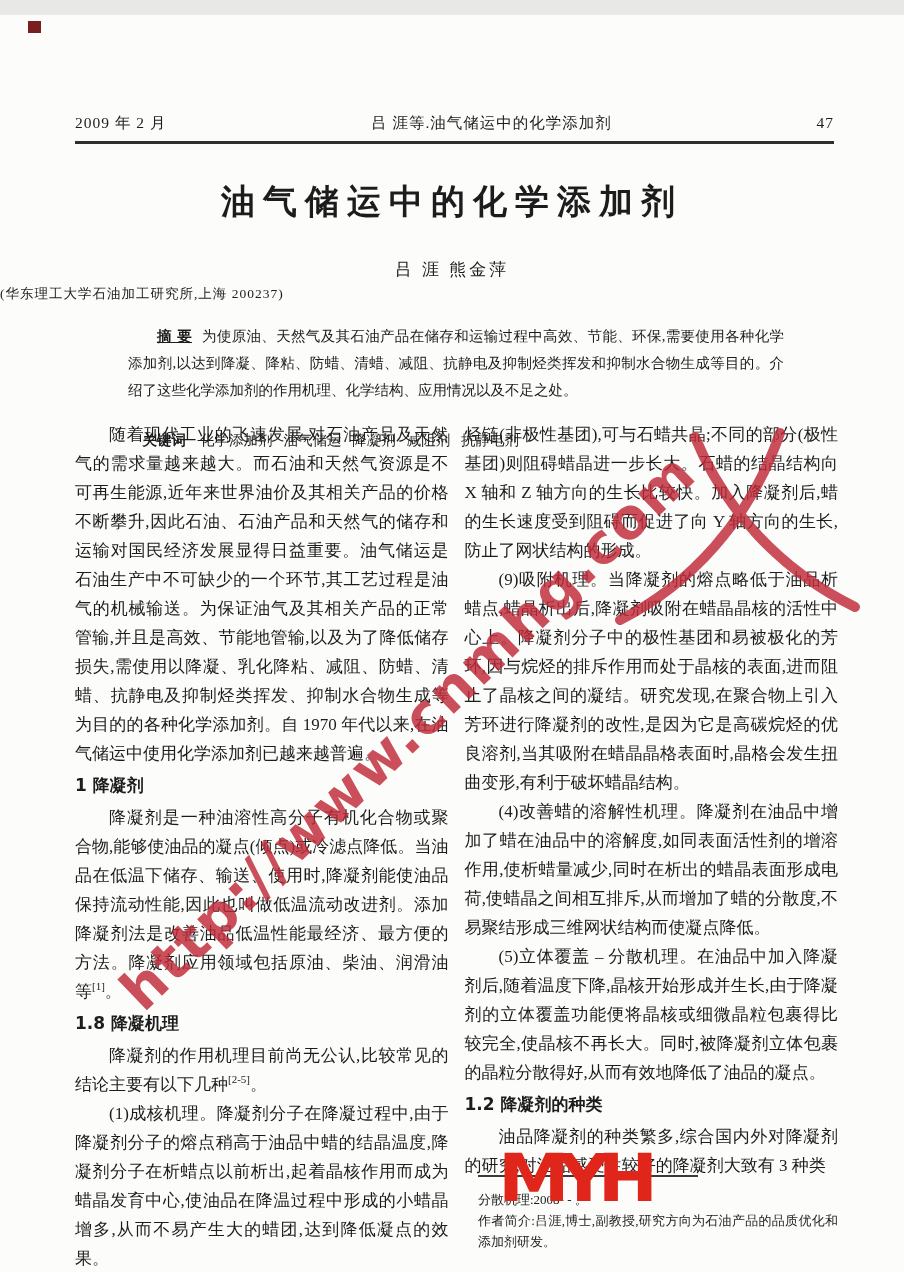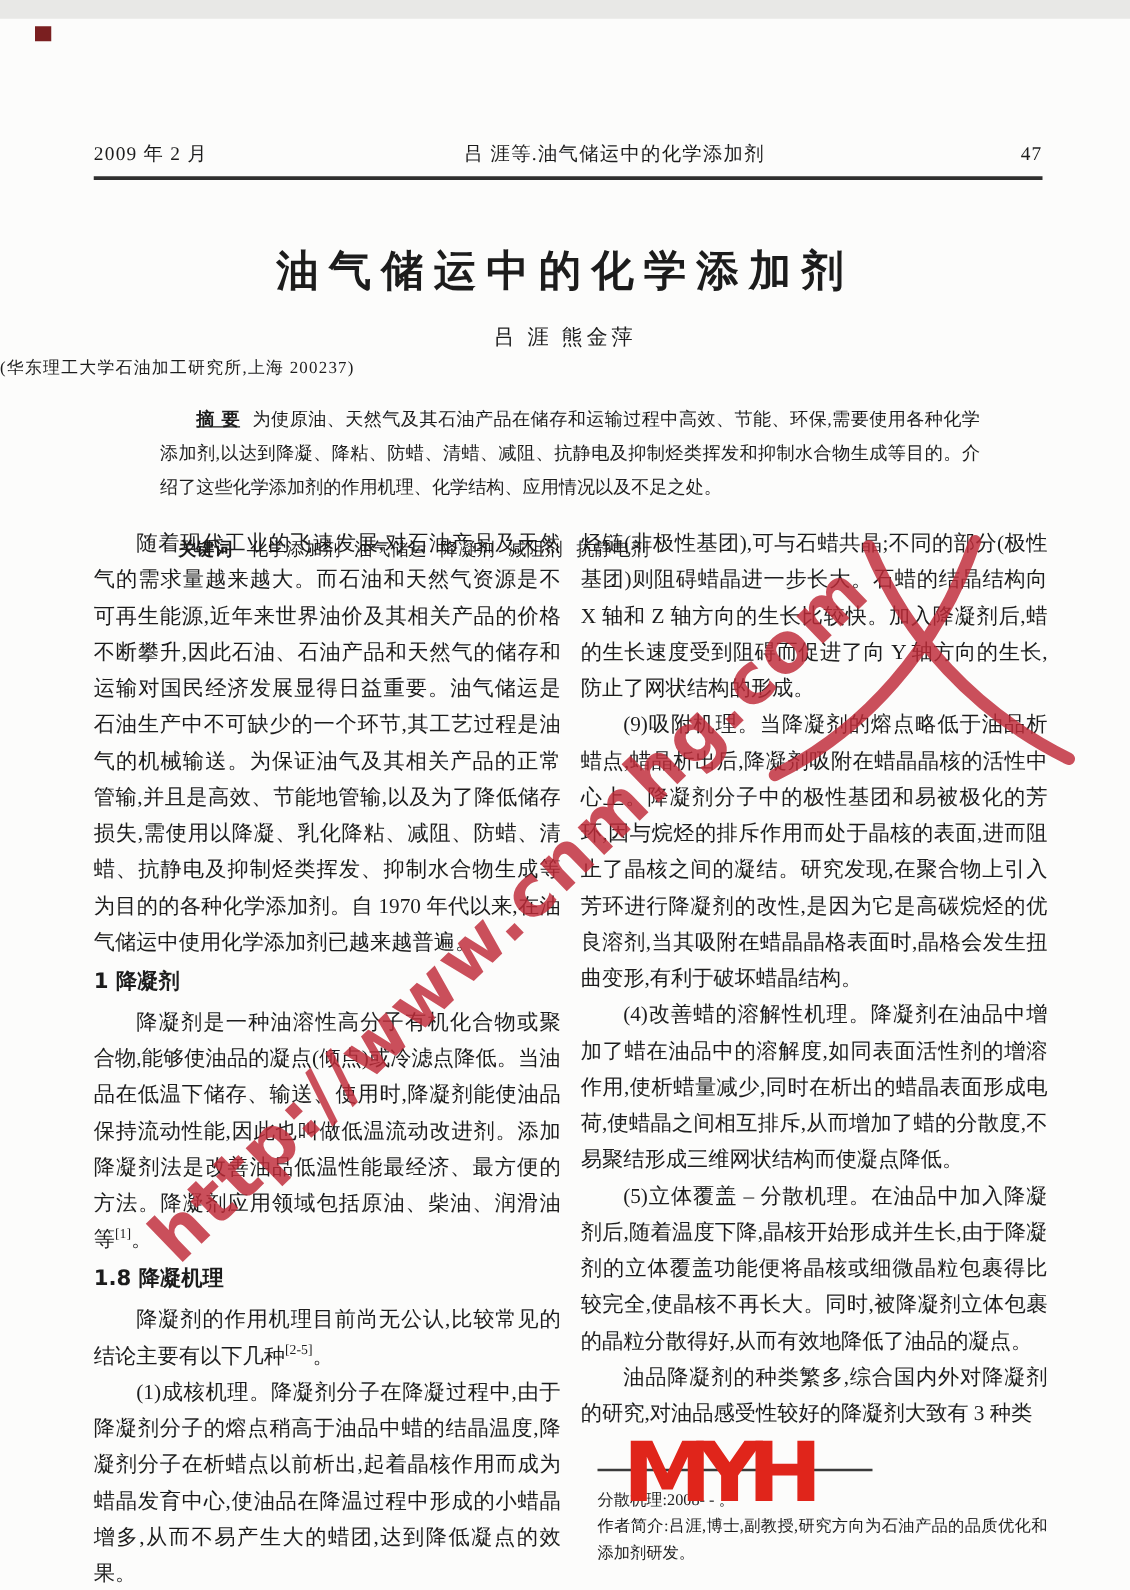--- a/index.html
+++ b/index.html
@@ -13,21 +13,21 @@
   
   .run-head{
     position:absolute;left:75px;right:70px;top:98px;
     display:flex;justify-content:space-between;align-items:baseline;
     font-size:15.5px;letter-spacing:1px;
   }
   .run-head .center{flex:1;text-align:center;}
   .head-rule{position:absolute;left:75px;right:70px;top:126px;height:3px;background:#2f2f2f;}
   
   .art-title{
-    position:absolute;left:0;right:0;top:179px;text-align:center;
+    position:absolute;left:0;right:0;top:164px;text-align:center;
     font-family:"DejaVu Sans","Liberation Sans",sans-serif;
     font-size:34px;font-weight:bold;letter-spacing:8px;
   }
   .authors{position:absolute;left:0;right:0;top:243px;text-align:center;font-size:17px;letter-spacing:3px;}
   .affil{position:absolute;left:0;right:0;top:270px;text-align:left;font-size:13.5px;letter-spacing:1px;}
   
   .abs{
     position:absolute;left:128px;right:120px;top:308px;
     font-size:14.5px;line-height:27px;text-align:justify;
   }
@@ -120,20 +120,21 @@
       <h3>1.8   降凝机理</h3>
       <p><span>降凝剂的作用机理目前尚无公认,比较常见的结论主要有以下几种</span><sup>[2-5]</sup><span>。</span></p>
       <p>(1)成核机理。降凝剂分子在降凝过程中,由于降凝剂分子的熔点稍高于油品中蜡的结晶温度,降凝剂分子在析蜡点以前析出,起着晶核作用而成为蜡晶发育中心,使油品在降温过程中形成的小蜡晶增多,从而不易产生大的蜡团,达到降低凝点的效果。</p>
 
     </div>
     <div class="col">
       <p class="noindent">烃链(非极性基团),可与石蜡共晶;不同的部分(极性基团)则阻碍蜡晶进一步长大。石蜡的结晶结构向 X 轴和 Z 轴方向的生长比较快。加入降凝剂后,蜡的生长速度受到阻碍而促进了向 Y 轴方向的生长,防止了网状结构的形成。</p>
       <p>(9)吸附机理。当降凝剂的熔点略低于油品析蜡点,蜡晶析出后,降凝剂吸附在蜡晶晶核的活性中心上。降凝剂分子中的极性基团和易被极化的芳环,因与烷烃的排斥作用而处于晶核的表面,进而阻止了晶核之间的凝结。研究发现,在聚合物上引入芳环进行降凝剂的改性,是因为它是高碳烷烃的优良溶剂,当其吸附在蜡晶晶格表面时,晶格会发生扭曲变形,有利于破坏蜡晶结构。</p>
       <p>(4)改善蜡的溶解性机理。降凝剂在油品中增加了蜡在油品中的溶解度,如同表面活性剂的增溶作用,使析蜡量减少,同时在析出的蜡晶表面形成电荷,使蜡晶之间相互排斥,从而增加了蜡的分散度,不易聚结形成三维网状结构而使凝点降低。</p>
       <p>(5)立体覆盖 – 分散机理。在油品中加入降凝剂后,随着温度下降,晶核开始形成并生长,由于降凝剂的立体覆盖功能便将晶核或细微晶粒包裹得比较完全,使晶核不再长大。同时,被降凝剂立体包裹的晶粒分散得好,从而有效地降低了油品的凝点。</p>
+      <h3>1.2   降凝剂的种类</h3>
       <p>油品降凝剂的种类繁多,综合国内外对降凝剂的研究,对油品感受性较好的降凝剂大致有 3 种类</p>
     </div>
   </div>
 
   <div class="footnote">
     <div class="fn-rule"></div>
     <p>分散机理:2008-  -  。</p>
     <p>作者简介:吕涯,博士,副教授,研究方向为石油产品的品质优化和添加剂研发。</p>
   </div>
 

